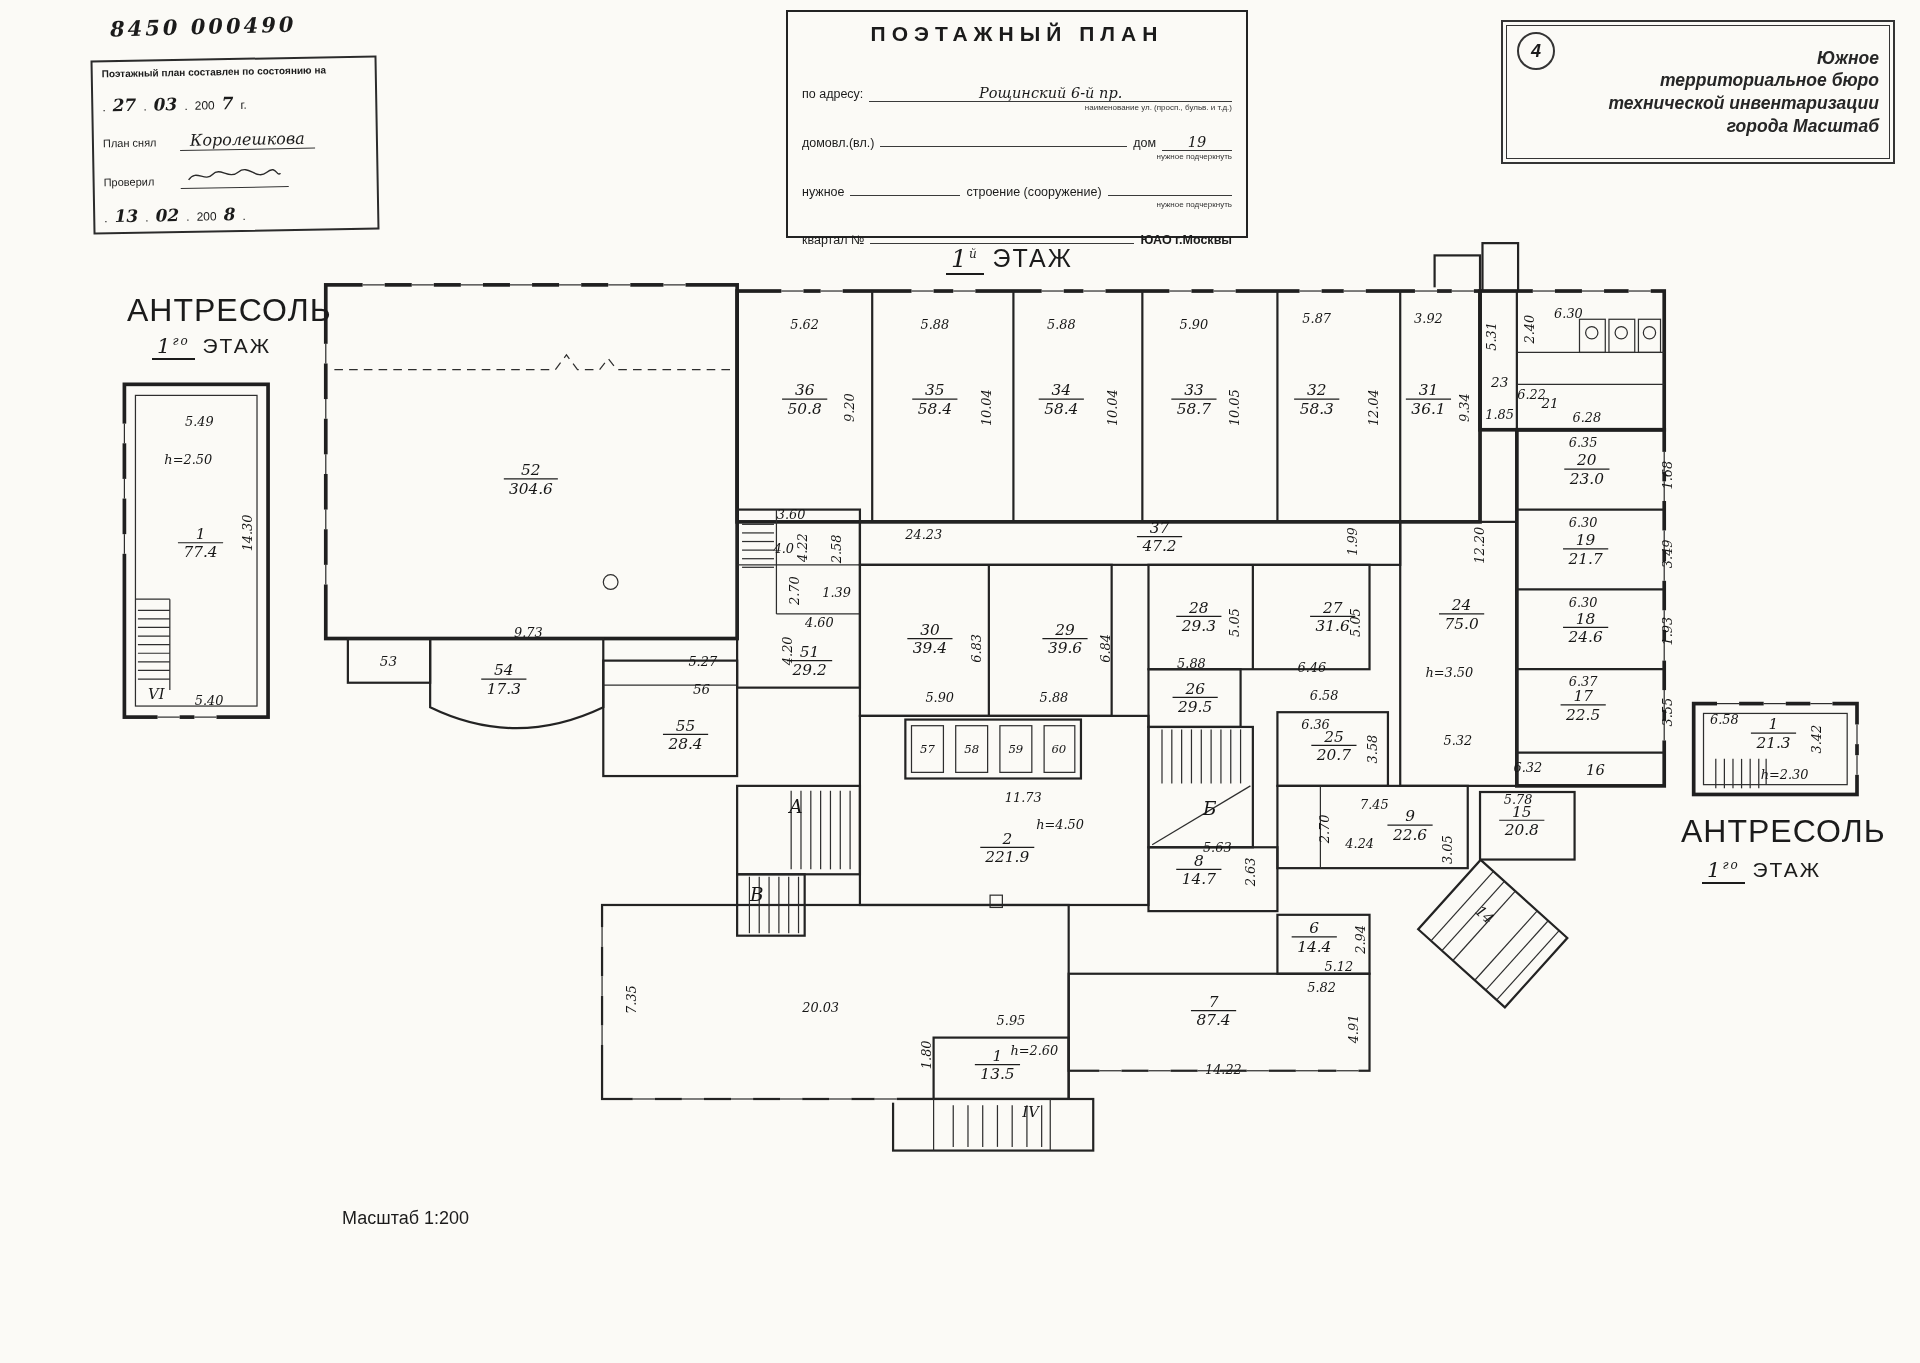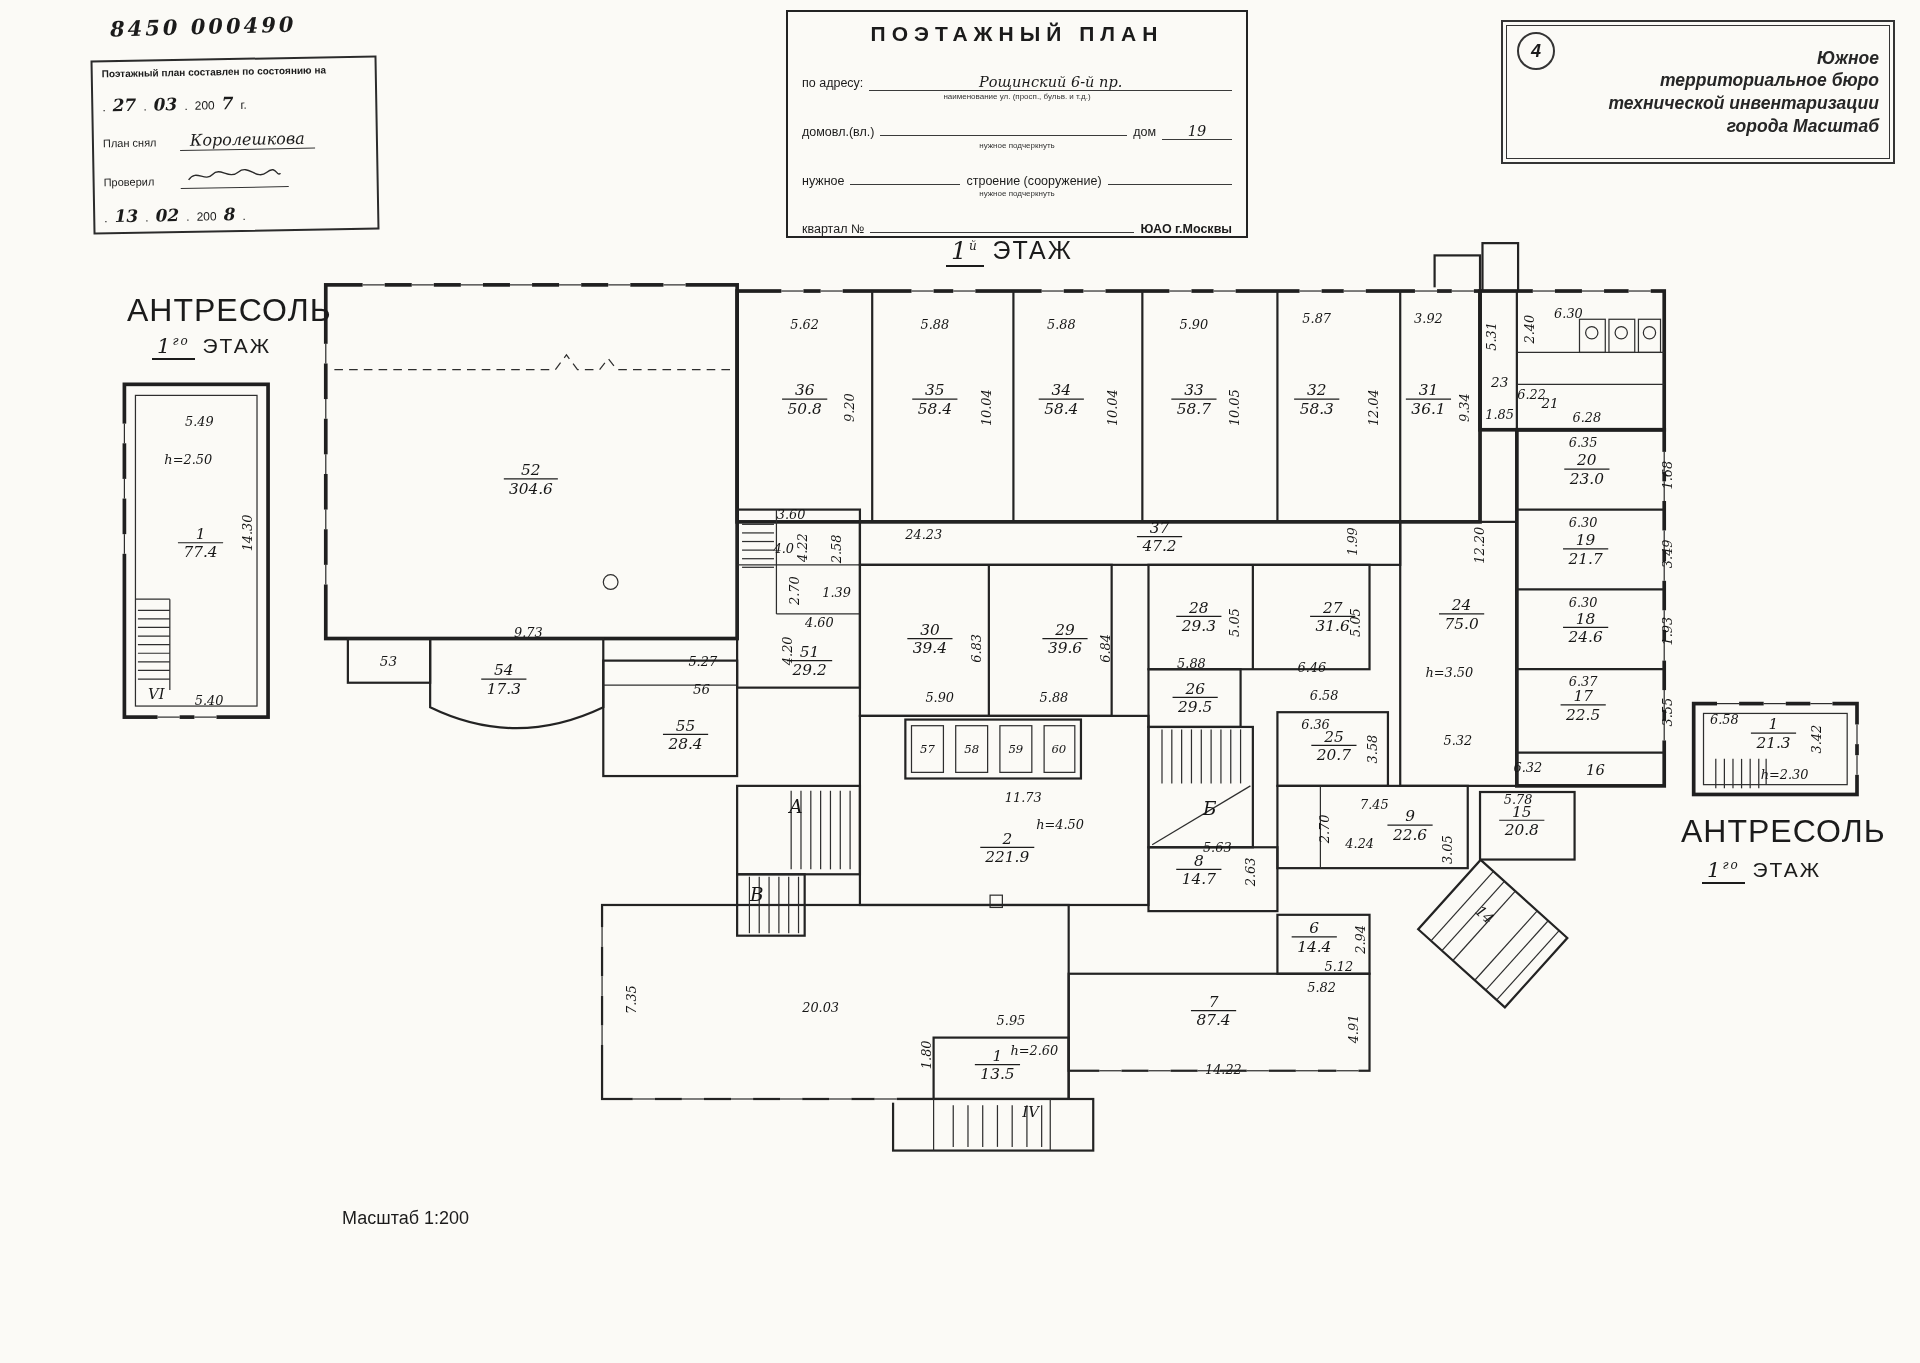--- a/index.html
+++ b/index.html
@@ -21,38 +21,38 @@
   .ds-row{display:flex;align-items:baseline;gap:7px;font-size:12px}
   .ds-num{font-size:17px;font-weight:600}
   .ds-print{font-size:12px}
   .ds-label{font-size:11px;width:70px}
   .ds-name{font-size:16px;border-bottom:1px solid #333;padding:0 10px}
   .sig-wrap{border-bottom:1px solid #333;padding:0 6px}
 
   
   .title-block{left:786px;top:10px;width:430px;height:208px;border:2px solid #232323;
     padding:10px 14px 6px;display:flex;flex-direction:column;background:rgba(251,250,246,.6)}
-  .tb-title{text-align:center;font-size:21px;font-weight:700;letter-spacing:6px;margin-bottom:9px}
+  .tb-title{text-align:center;font-size:21px;font-weight:700;letter-spacing:6px;margin-bottom:20px}
   .tb-row{display:flex;align-items:baseline;gap:6px;font-size:12.5px;margin-top:19px}
   .tb-fill{flex:1;border-bottom:1px solid #3a3a3a;text-align:center;min-height:15px}
   .tb-fill.hand{font-size:14.5px}
   .tb-fill.short{flex:0 0 70px}
   .tb-fill.mid{flex:0 0 110px}
-  .tb-hint{font-size:8px;text-align:center;color:#333;margin-top:1px}
+  .tb-hint{font-size:8px;text-align:right;color:#333;margin-top:1px}
   .tb-strong{font-weight:700}
 
   
   .bureau-stamp{left:1501px;top:20px;width:384px;height:134px;border:2px solid #343434;padding:3px}
   .bs-inner{border:1.5px solid #343434;width:100%;height:100%;display:flex;align-items:center;gap:10px;padding:6px 10px;box-sizing:border-box}
   .bs-num{width:34px;height:34px;border:2px solid #343434;border-radius:50%;display:flex;align-items:center;justify-content:center;
     font-weight:700;font-style:italic;font-size:18px;flex:none;align-self:flex-start}
   .bs-lines{flex:1;text-align:right;font-weight:700;font-style:italic;font-size:17.5px;line-height:1.3;color:#262626}
 
   
-  .floor-heading{left:946px;top:236px;font-size:25px;letter-spacing:2px}
+  .floor-heading{left:946px;top:244px;font-size:25px;letter-spacing:2px}
   .fh-prefix{border-bottom:2px solid #1b1b1b;padding:0 5px;font-family:"DejaVu Serif",serif;font-style:italic}
   .floor-heading sup,.mezz-line2 sup{font-size:12px}
   .mezz-line1{font-size:32px;letter-spacing:1px}
   .mezz-line2{font-size:21px;letter-spacing:2px}
   .scale-note{left:342px;top:1208px;font-size:18px}
 
   
   svg#plan{position:absolute;left:0;top:0}
   .w3{stroke:#1f1f1f;stroke-width:3}
   .w2{stroke:#232323;stroke-width:1.8}

